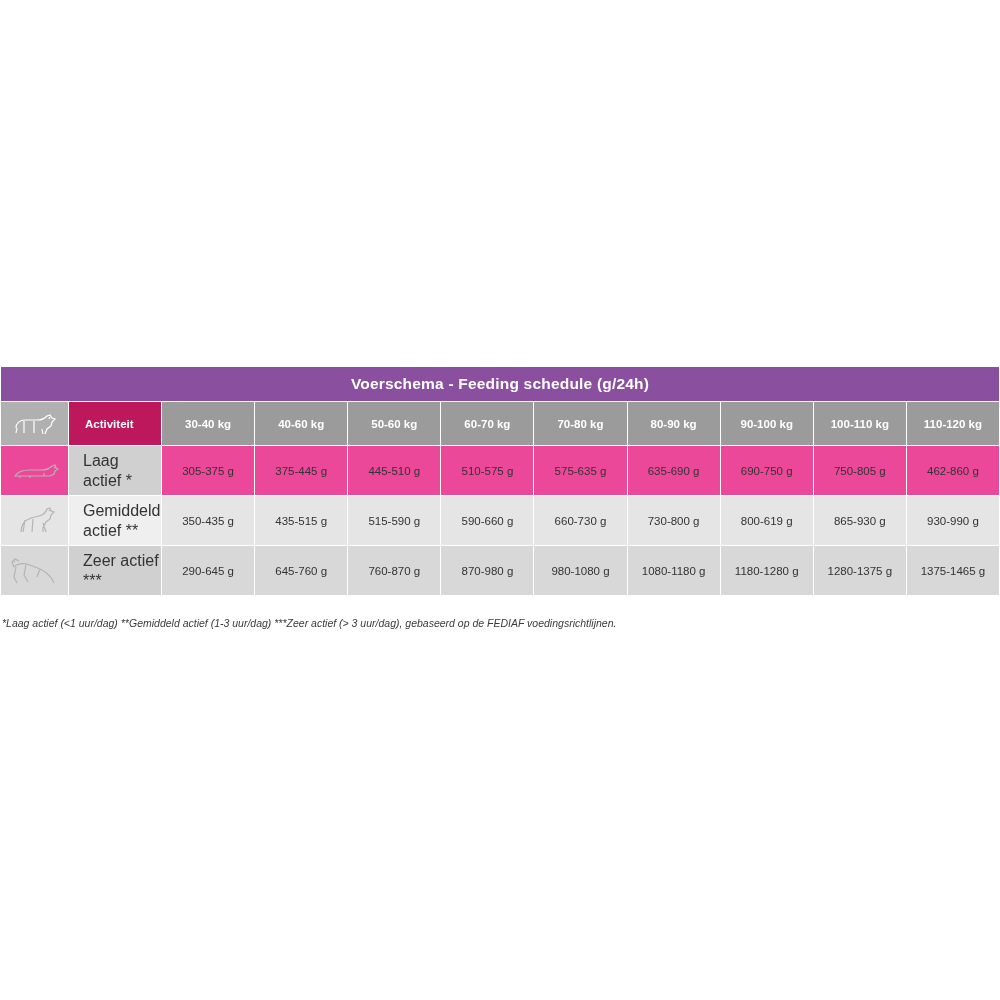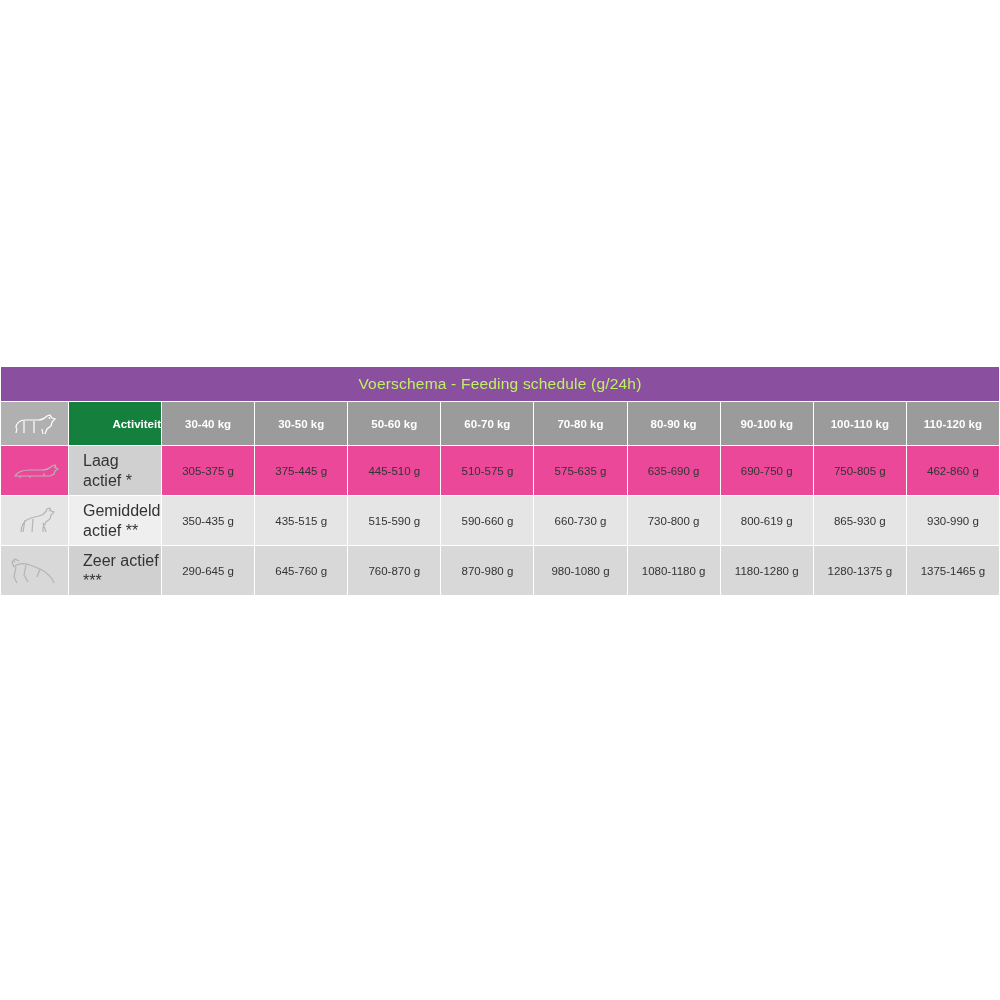--- a/index.html
+++ b/index.html
@@ -27,44 +27,44 @@
     border-collapse: collapse;
     width: 1000px;
     table-layout: fixed;
   }
   table.feeding td, table.feeding th {
     border: 1px solid #ffffff;
     padding: 0;
   }
   .title-row th {
     background: #8b4f9f;
-    color: #bef264;
+    color: #ffffff;
     font-size: 15.5px;
-    font-weight: normal;
+    font-weight: bold;
     letter-spacing: 0.2px;
     height: 34px;
     text-align: center;
     vertical-align: middle;
     border: none;
   }
   .head-row td {
     background: #9b9b9b;
     color: #ffffff;
     font-size: 11.5px;
     font-weight: bold;
     text-align: center;
     vertical-align: middle;
     height: 43px;
   }
   .head-row td.icon-cell {
     background: #b0b0b0;
   }
   .head-row td.activity-cell {
-    background: #15803d;
-    text-align: right;
+    background: #be185d;
+    text-align: left;
     padding-left: 16px;
   }
   .data-row td {
     font-size: 11.5px;
     color: #333333;
     text-align: center;
     vertical-align: middle;
     height: 49px;
   }
   .data-row td.icon-cell {
@@ -134,21 +134,21 @@
           <td class="icon-cell">
             <span>
               <svg width="46" height="24" viewBox="0 0 46 24" fill="none" stroke="#ffffff" stroke-width="1.2">
                 <path d="M4 16 C4 11 8 8 13 8 L26 8 C30 8 33 6 35 4 L38 3 L40 6 L43 7 L40 10 L39 14 L35 17 L33 22 M12 9 L12 21 M22 9 L22 21 M30 17 L31 22 M5 16 L4 21"></path>
                 <circle cx="37.5" cy="6" r="0.9" fill="#ffffff" stroke="none"></circle>
               </svg>
             </span>
           </td>
           <td class="activity-cell">Activiteit</td>
           <td>30-40 kg</td>
-          <td>30-50 kg</td>
+          <td>40-60 kg</td>
           <td>50-60 kg</td>
           <td>60-70 kg</td>
           <td>70-80 kg</td>
           <td>80-90 kg</td>
           <td>90-100 kg</td>
           <td>100-110 kg</td>
           <td>110-120 kg</td>
         </tr>
       </thead>
       <tbody>
@@ -210,14 +210,15 @@
           <td>980-1080 g</td>
           <td>1080-1180 g</td>
           <td>1180-1280 g</td>
           <td>1280-1375 g</td>
           <td>1375-1465 g</td>
         </tr>
       </tbody>
     </table>
   </div>
 
+  <div class="footnote">*Laag actief (&lt;1 uur/dag)  **Gemiddeld actief (1-3 uur/dag)  ***Zeer actief (&gt; 3 uur/dag), gebaseerd op de FEDIAF voedingsrichtlijnen.</div>
 
 </div>
 
 </body></html>

